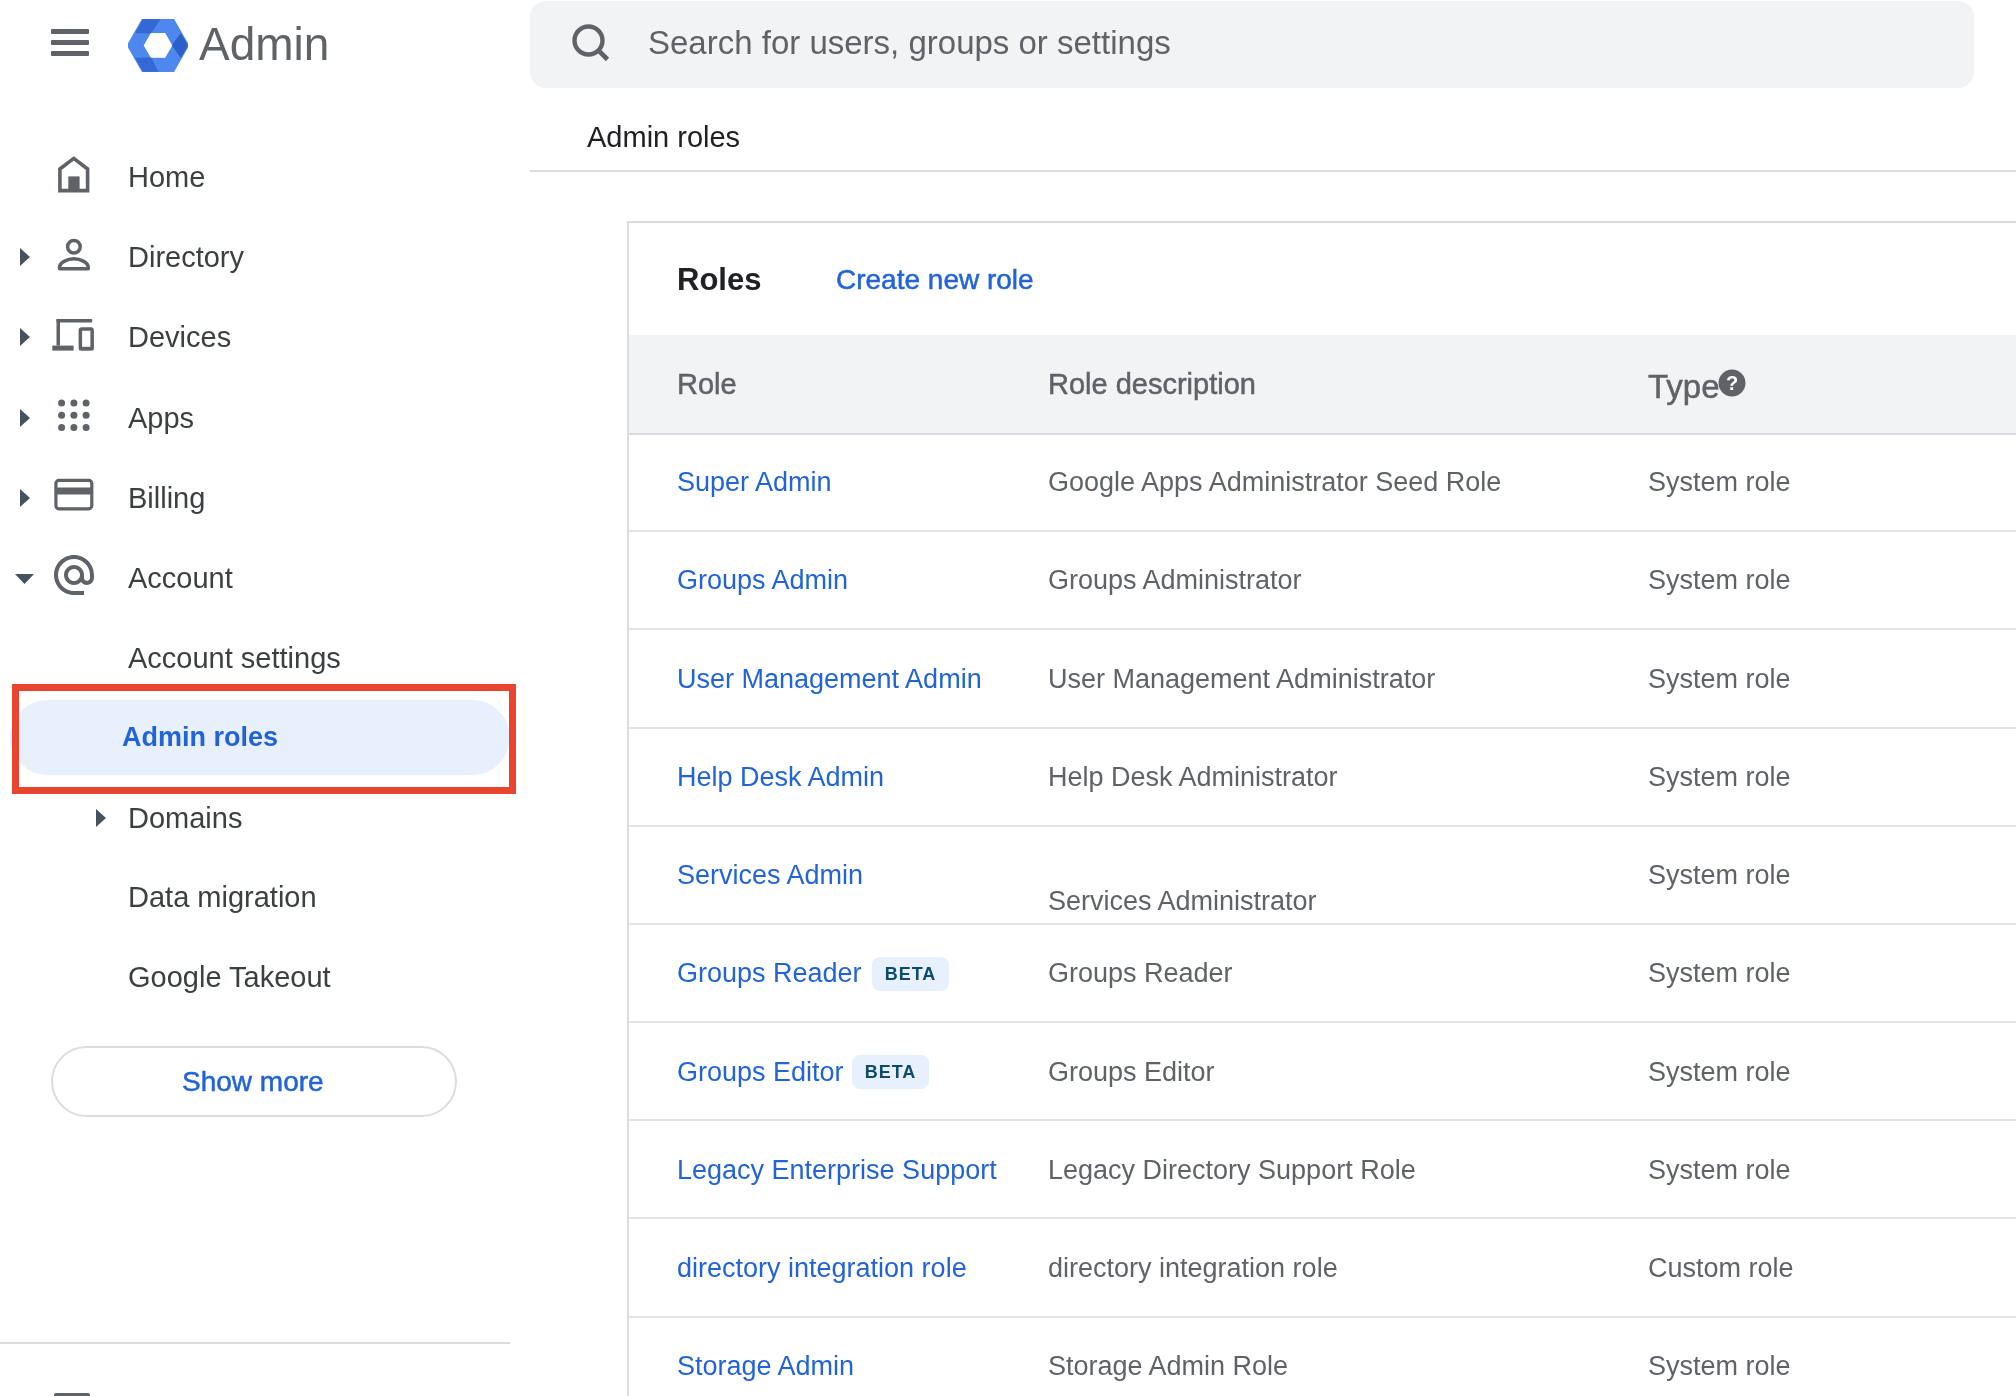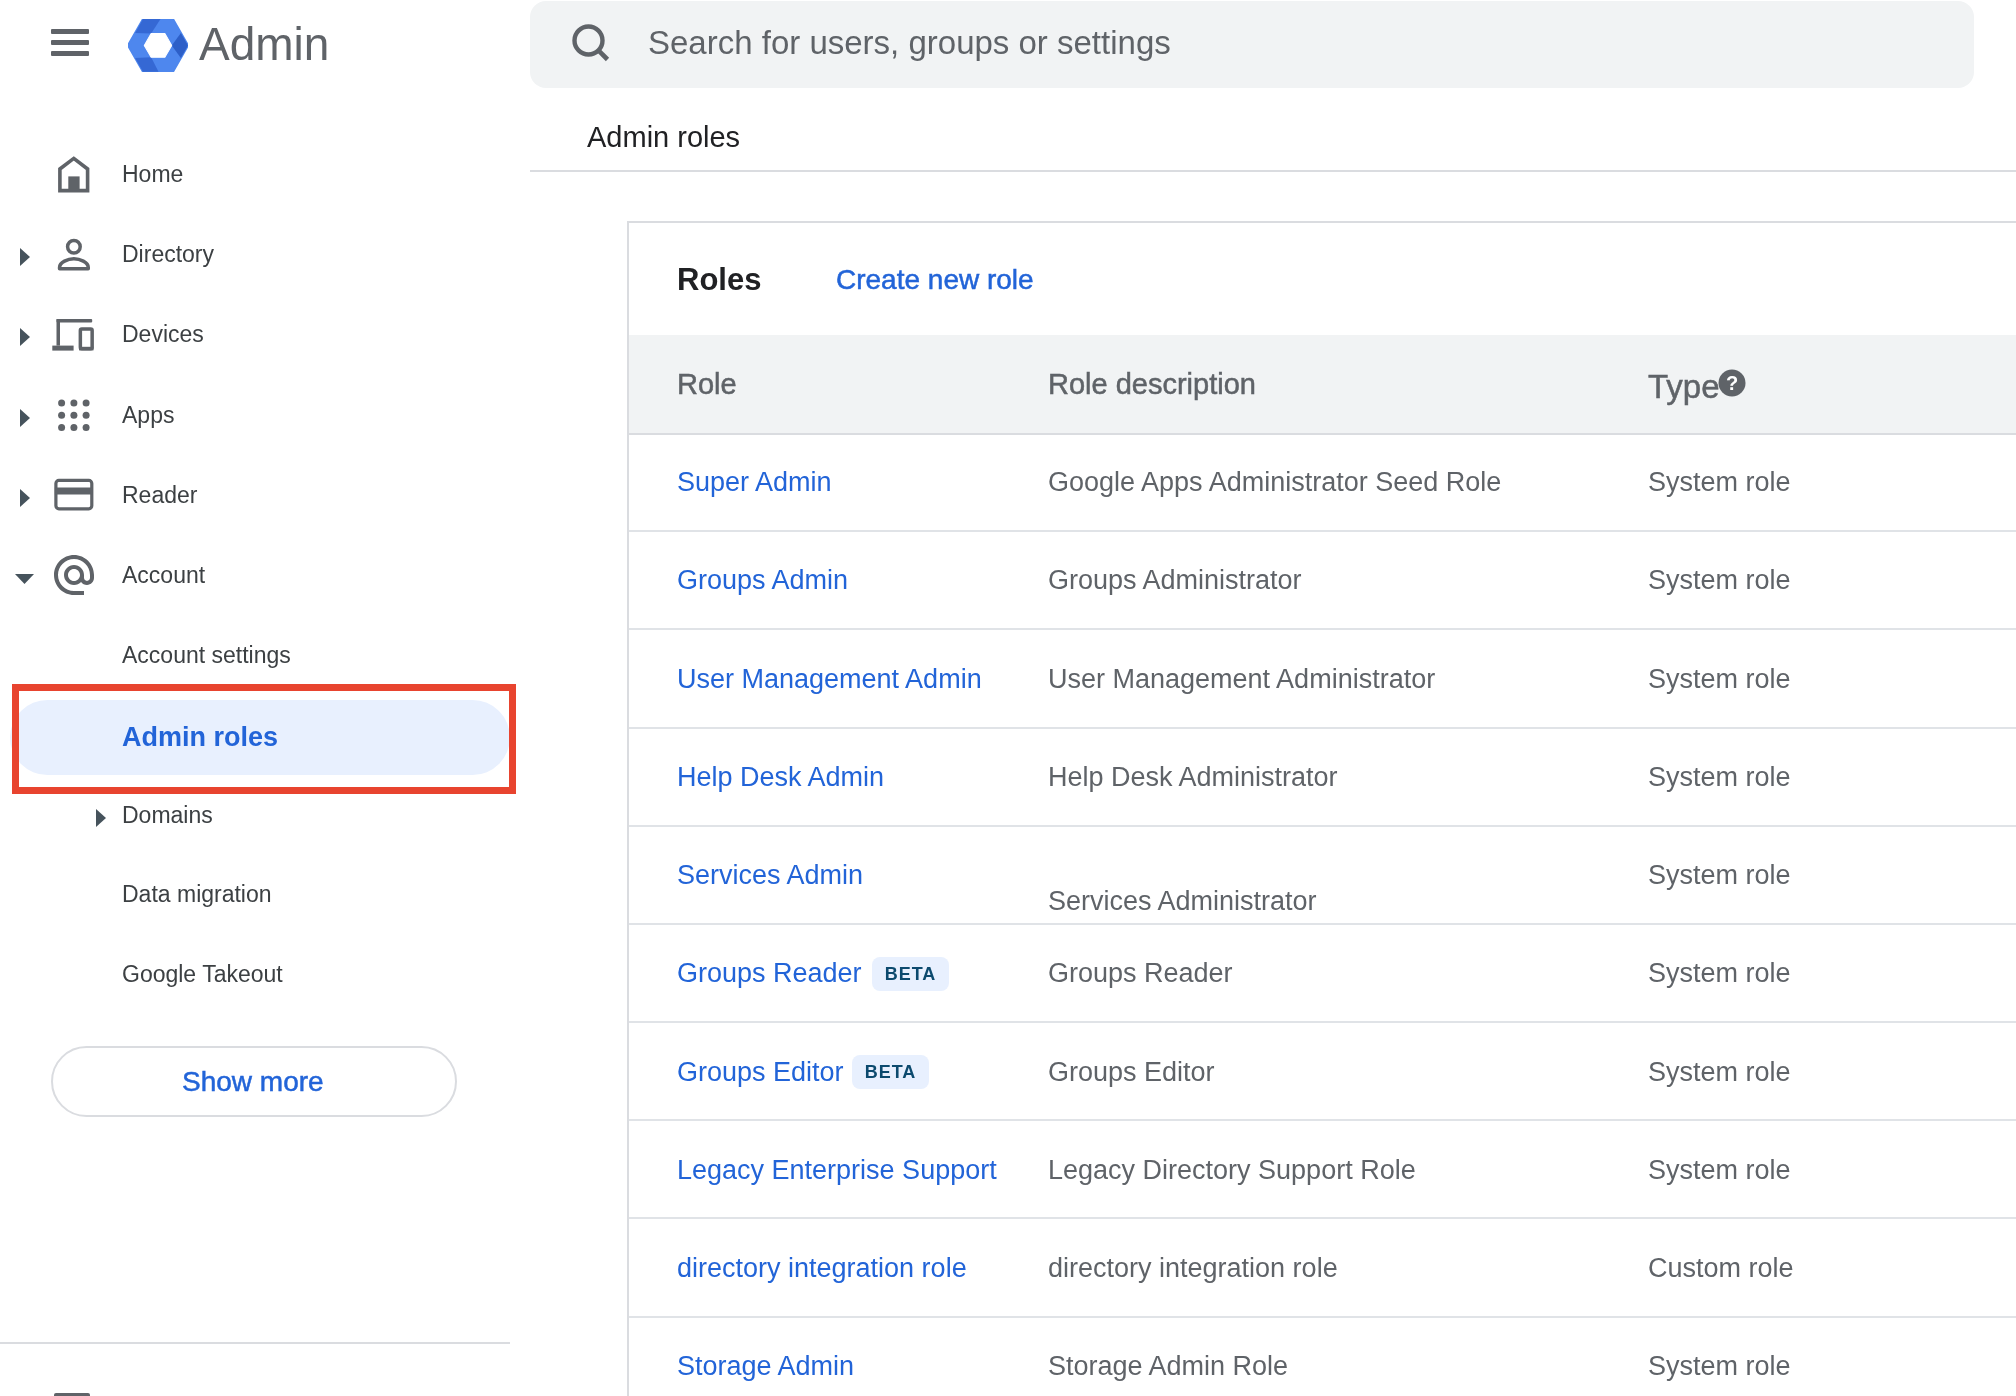--- a/index.html
+++ b/index.html
@@ -3,21 +3,21 @@
 <meta charset="utf-8">
 <style>
   * { margin:0; padding:0; box-sizing:border-box; }
   html,body { width:2016px; height:1396px; background:#fff; overflow:hidden;
     font-family:"Liberation Sans", sans-serif; position:relative; }
   .abs { position:absolute; }
   .txt { position:absolute; white-space:nowrap; line-height:1; }
   .grey { color:#5f6368; }
   .blue { color:#2264d8; }
   .bar { position:absolute; left:51px; width:38px; height:5px; background:#5f6368; border-radius:1px; }
-  .nav-label { font-size:23px; color:#3c4043; left:122px; }
+  .nav-label { font-size:29px; color:#3c4043; left:128px; }
   .row-link { font-size:27px; color:#2264d8; left:677px; }
   .row-desc { font-size:27px; color:#5f6368; left:1048px; }
   .row-type { font-size:27px; color:#5f6368; left:1648px; }
   .divider { position:absolute; height:2px; background:#e0e3e7; }
   .med { -webkit-text-stroke:0.5px currentColor; }
   .beta { position:absolute; background:#e8f0fe; border-radius:8px; display:flex;
     align-items:center; justify-content:center; font-size:18px; font-weight:700;
     color:#0c4a6e; letter-spacing:1px; }
 </style>
 </head>
@@ -89,21 +89,21 @@
 </svg>
 <div class="txt nav-label" style="top:404px;">Apps</div>
 
 <svg class="abs" style="left:20px; top:489px;" width="10" height="18" viewBox="0 0 10 18">
     <polygon points="0,0 10,9 0,18" fill="#46535c"></polygon>
   </svg>
 <svg class="abs" style="left:54px; top:477px;" width="40" height="34" viewBox="0 0 40 34">
   <rect x="1.9" y="3.4" width="35.9" height="28.4" rx="3" fill="none" stroke="#5f6368" stroke-width="3.2"></rect>
   <rect x="0.9" y="10.5" width="37.9" height="7" fill="#5f6368"></rect>
 </svg>
-<div class="txt nav-label" style="top:484px;">Reader</div>
+<div class="txt nav-label" style="top:484px;">Billing</div>
 
 <svg class="abs" style="left:15px; top:574px;" width="19" height="10" viewBox="0 0 19 10">
     <polygon points="0,0 19,0 9.5,10" fill="#46535c"></polygon>
   </svg>
 <svg class="abs" style="left:54px; top:554.6px;" width="40" height="40" viewBox="2 2 20 20">
   <path d="M12 2C6.48 2 2 6.48 2 12s4.48 10 10 10h5v-2h-5c-4.34 0-8-3.66-8-8s3.66-8 8-8 8 3.66 8 8v1.43c0 .79-.71 1.57-1.5 1.57s-1.5-.78-1.5-1.57V12c0-2.76-2.24-5-5-5s-5 2.24-5 5 2.24 5 5 5c1.38 0 2.64-.56 3.54-1.47.65.89 1.77 1.47 2.96 1.47 1.97 0 3.5-1.6 3.5-3.57V12c0-5.52-4.48-10-10-10zm0 13c-1.66 0-3-1.34-3-3s1.34-3 3-3 3 1.34 3 3-1.34 3-3 3z" fill="#5f6368"></path>
 </svg>
 <div class="txt nav-label" style="top:564px;">Account</div>
 
 <div class="txt nav-label" style="top:644px;">Account settings</div>

